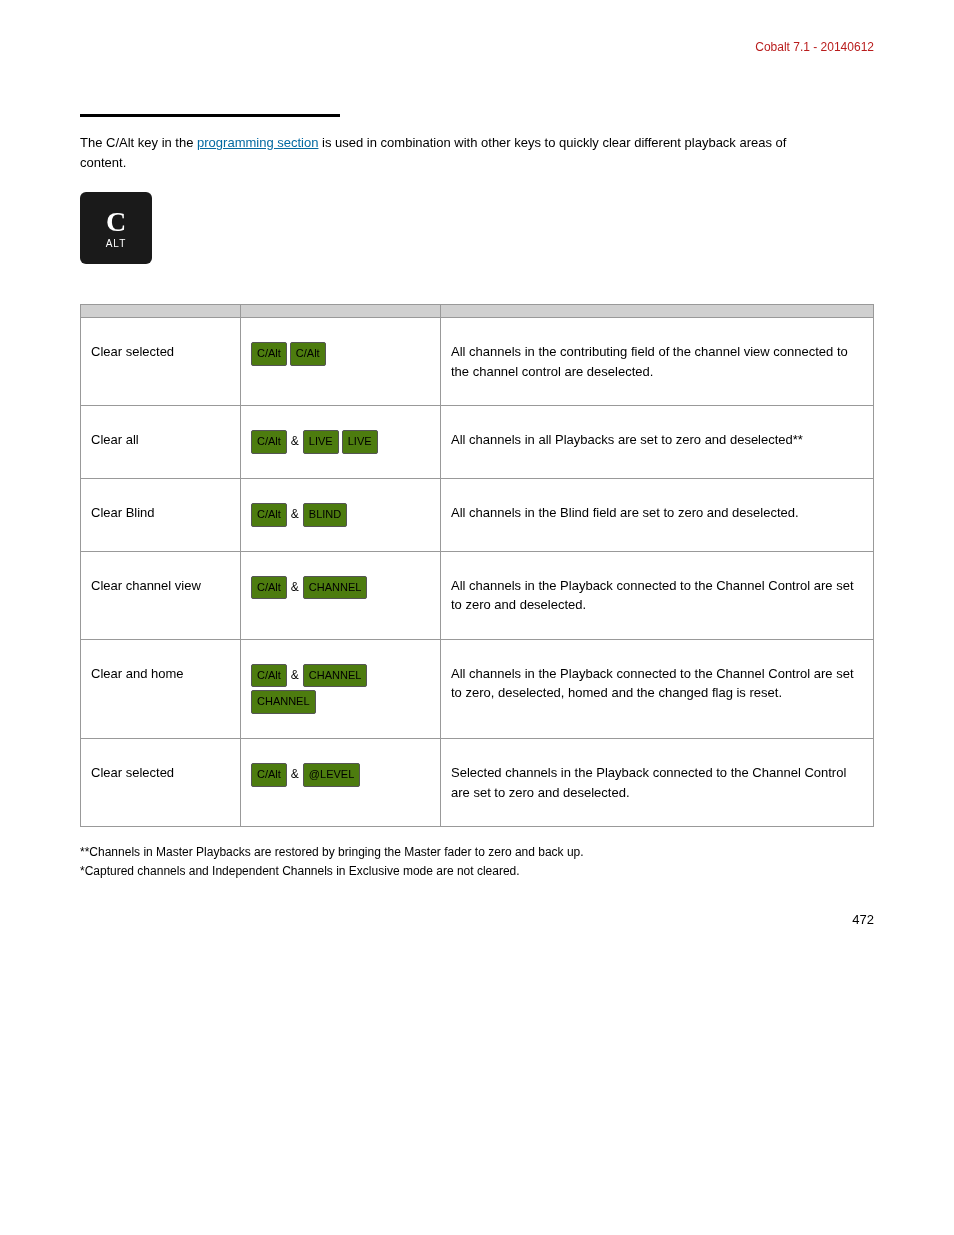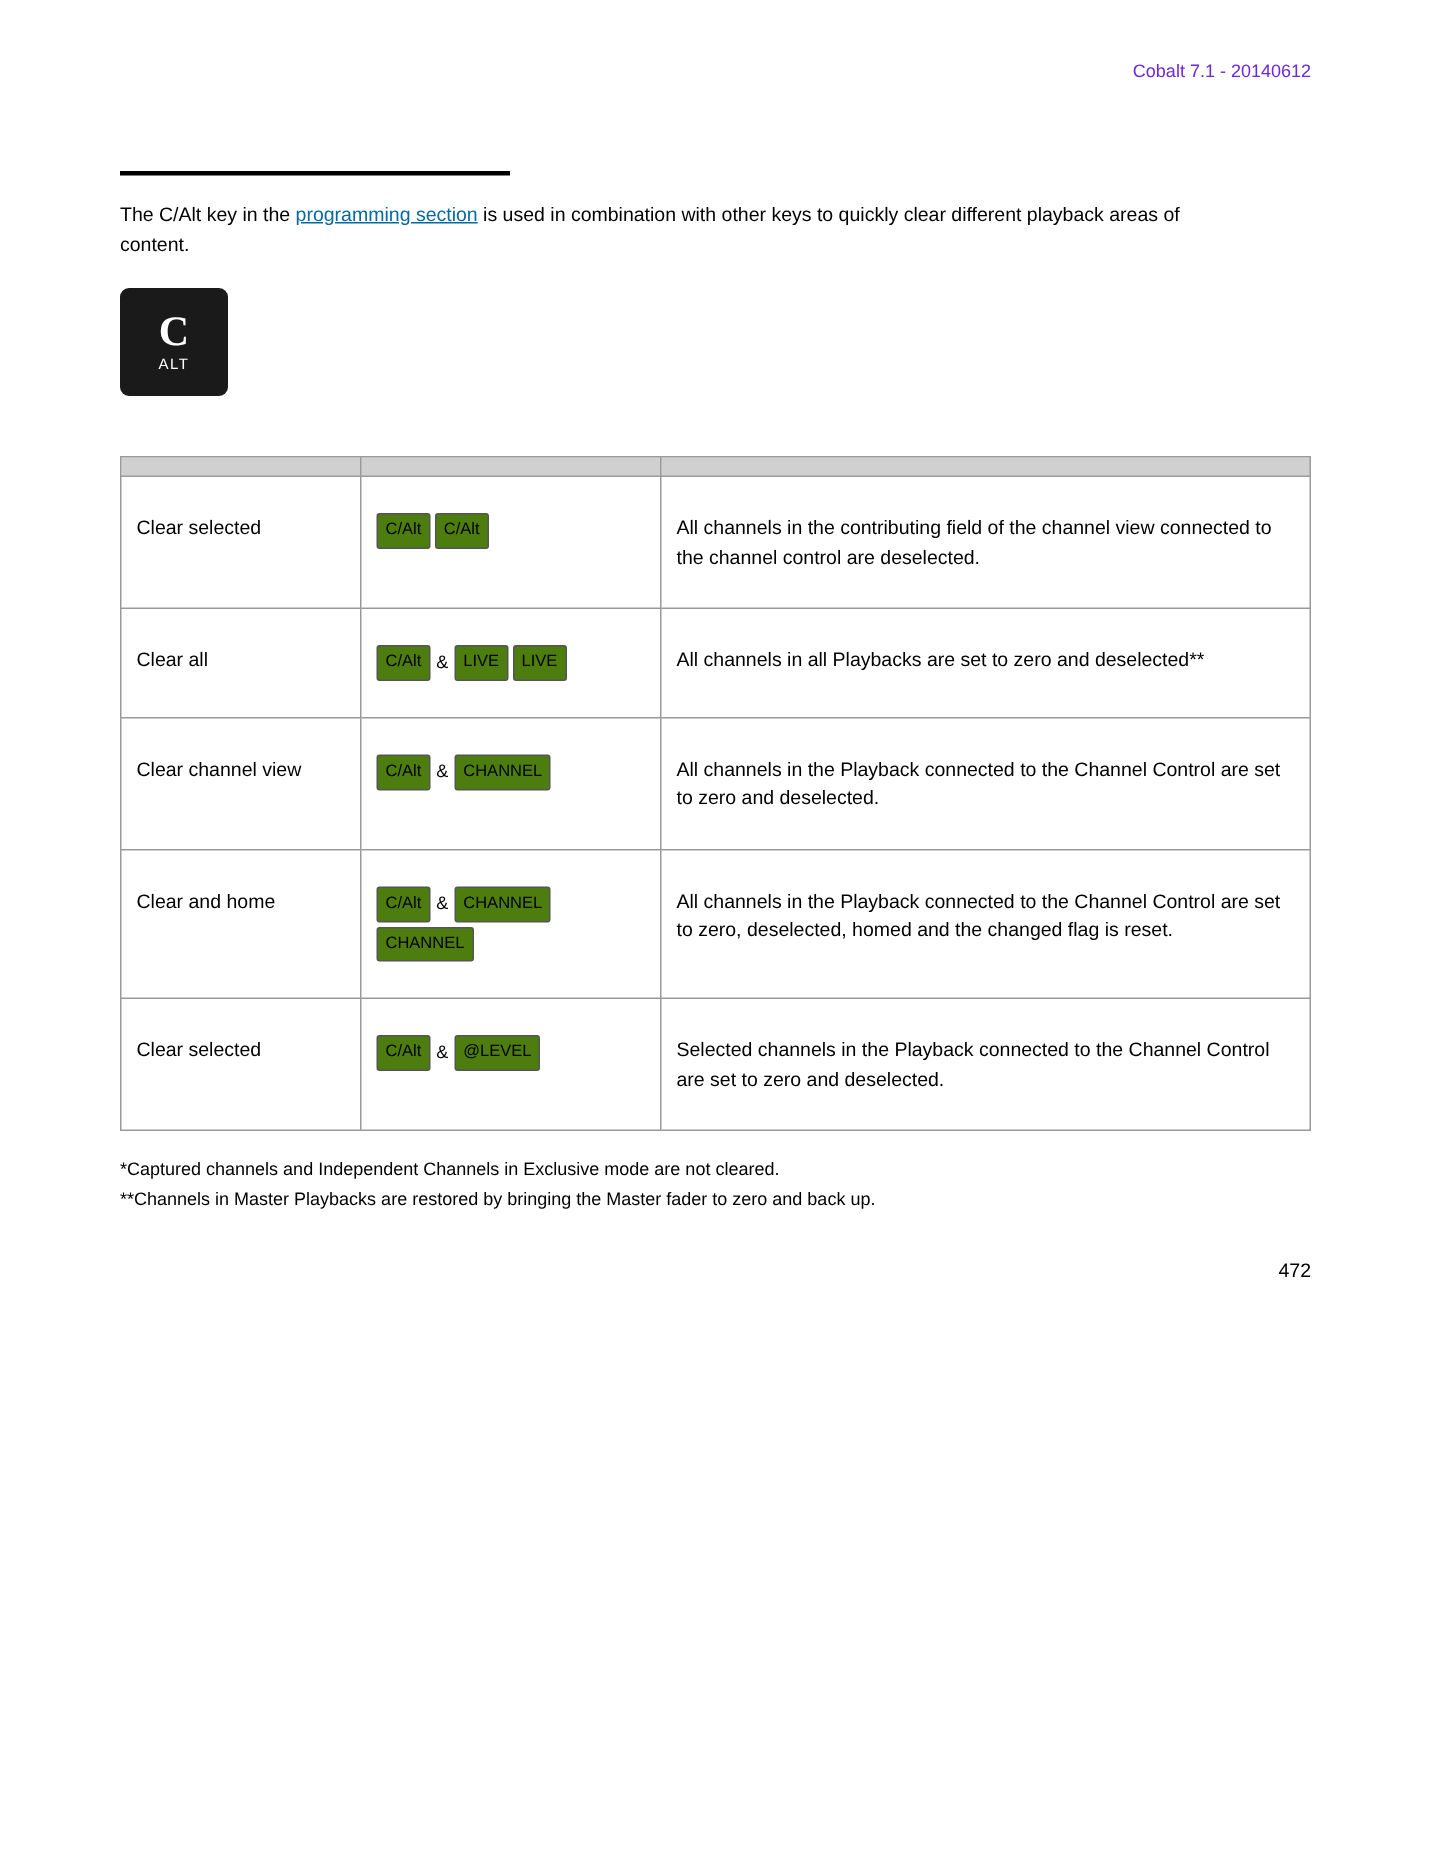--- a/index.html
+++ b/index.html
@@ -12,21 +12,21 @@
       min-height: 1235px;
       position: relative;
     }
     .page {
       padding: 40px 80px;
       position: relative;
     }
     .header-right {
       text-align: right;
       font-size: 12px;
-      color: #6d28d9;
+      color: #b91c1c;
       margin-bottom: 60px;
     }
     .section-title-bar {
       width: 260px;
       height: 3px;
       background: #000;
       margin-bottom: 16px;
     }
     .intro-text {
       font-size: 13px;
@@ -165,20 +165,31 @@
             <div class="key-combo">
               <span class="kbd">C/Alt</span>
               <span class="amp">&amp;</span>
               <span class="kbd">LIVE</span>
               <span class="kbd">LIVE</span>
             </div>
           </td>
           <td>All channels in all Playbacks are set to zero and deselected**</td>
         </tr>
         <tr>
+          <td>Clear Blind</td>
+          <td>
+            <div class="key-combo">
+              <span class="kbd">C/Alt</span>
+              <span class="amp">&amp;</span>
+              <span class="kbd">BLIND</span>
+            </div>
+          </td>
+          <td>All channels in the Blind field are set to zero and deselected.</td>
+        </tr>
+        <tr>
           <td>Clear channel view</td>
           <td>
             <div class="key-combo">
               <span class="kbd">C/Alt</span>
               <span class="amp">&amp;</span>
               <span class="kbd">CHANNEL</span>
             </div>
           </td>
           <td>All channels in the Playback connected to the Channel Control are set to zero and deselected.</td>
         </tr>
@@ -203,18 +214,18 @@
               <span class="amp">&amp;</span>
               <span class="kbd">@LEVEL</span>
             </div>
           </td>
           <td>Selected channels in the Playback connected to the Channel Control are set to zero and deselected.</td>
         </tr>
       </tbody>
   </table>
 
   <div class="footnotes">
+    <div>**Channels in Master Playbacks are restored by bringing the Master fader to zero and back up.</div>
     <div>*Captured channels and Independent Channels in Exclusive mode are not cleared.</div>
-    <div>**Channels in Master Playbacks are restored by bringing the Master fader to zero and back up.</div>
   </div>
 
   <div class="page-number">472</div>
 </div>
 
 </body></html>

